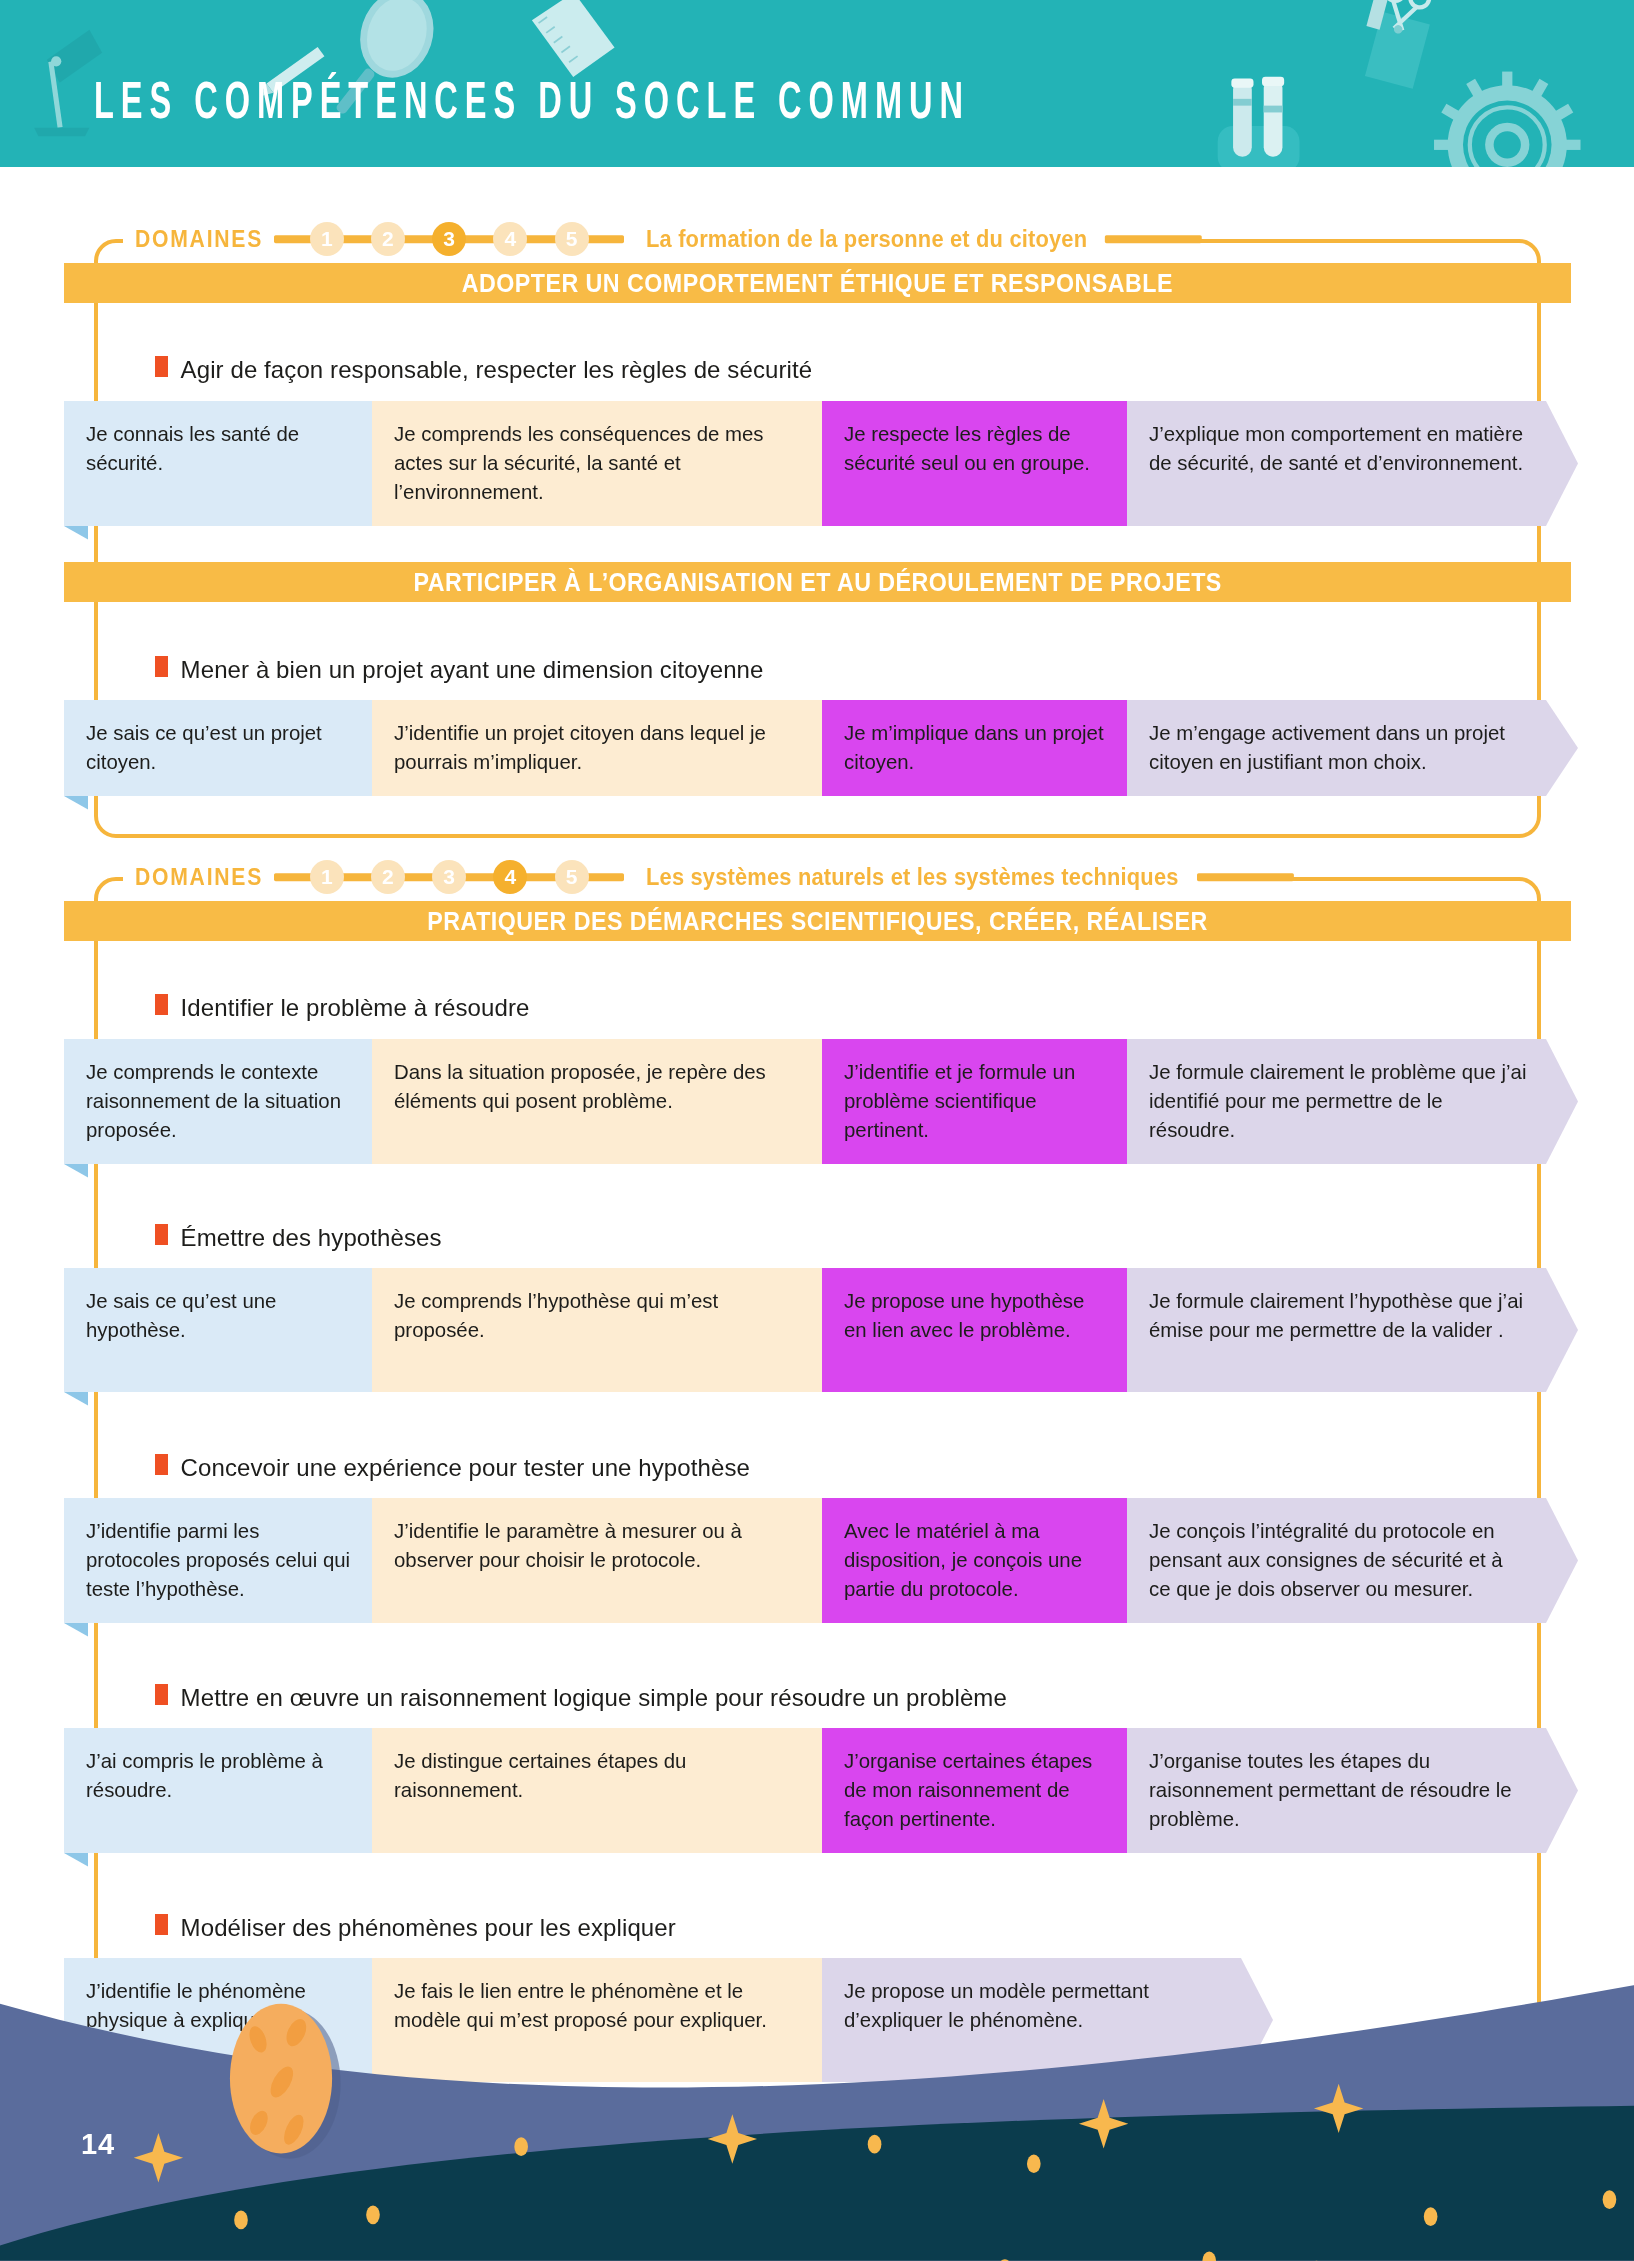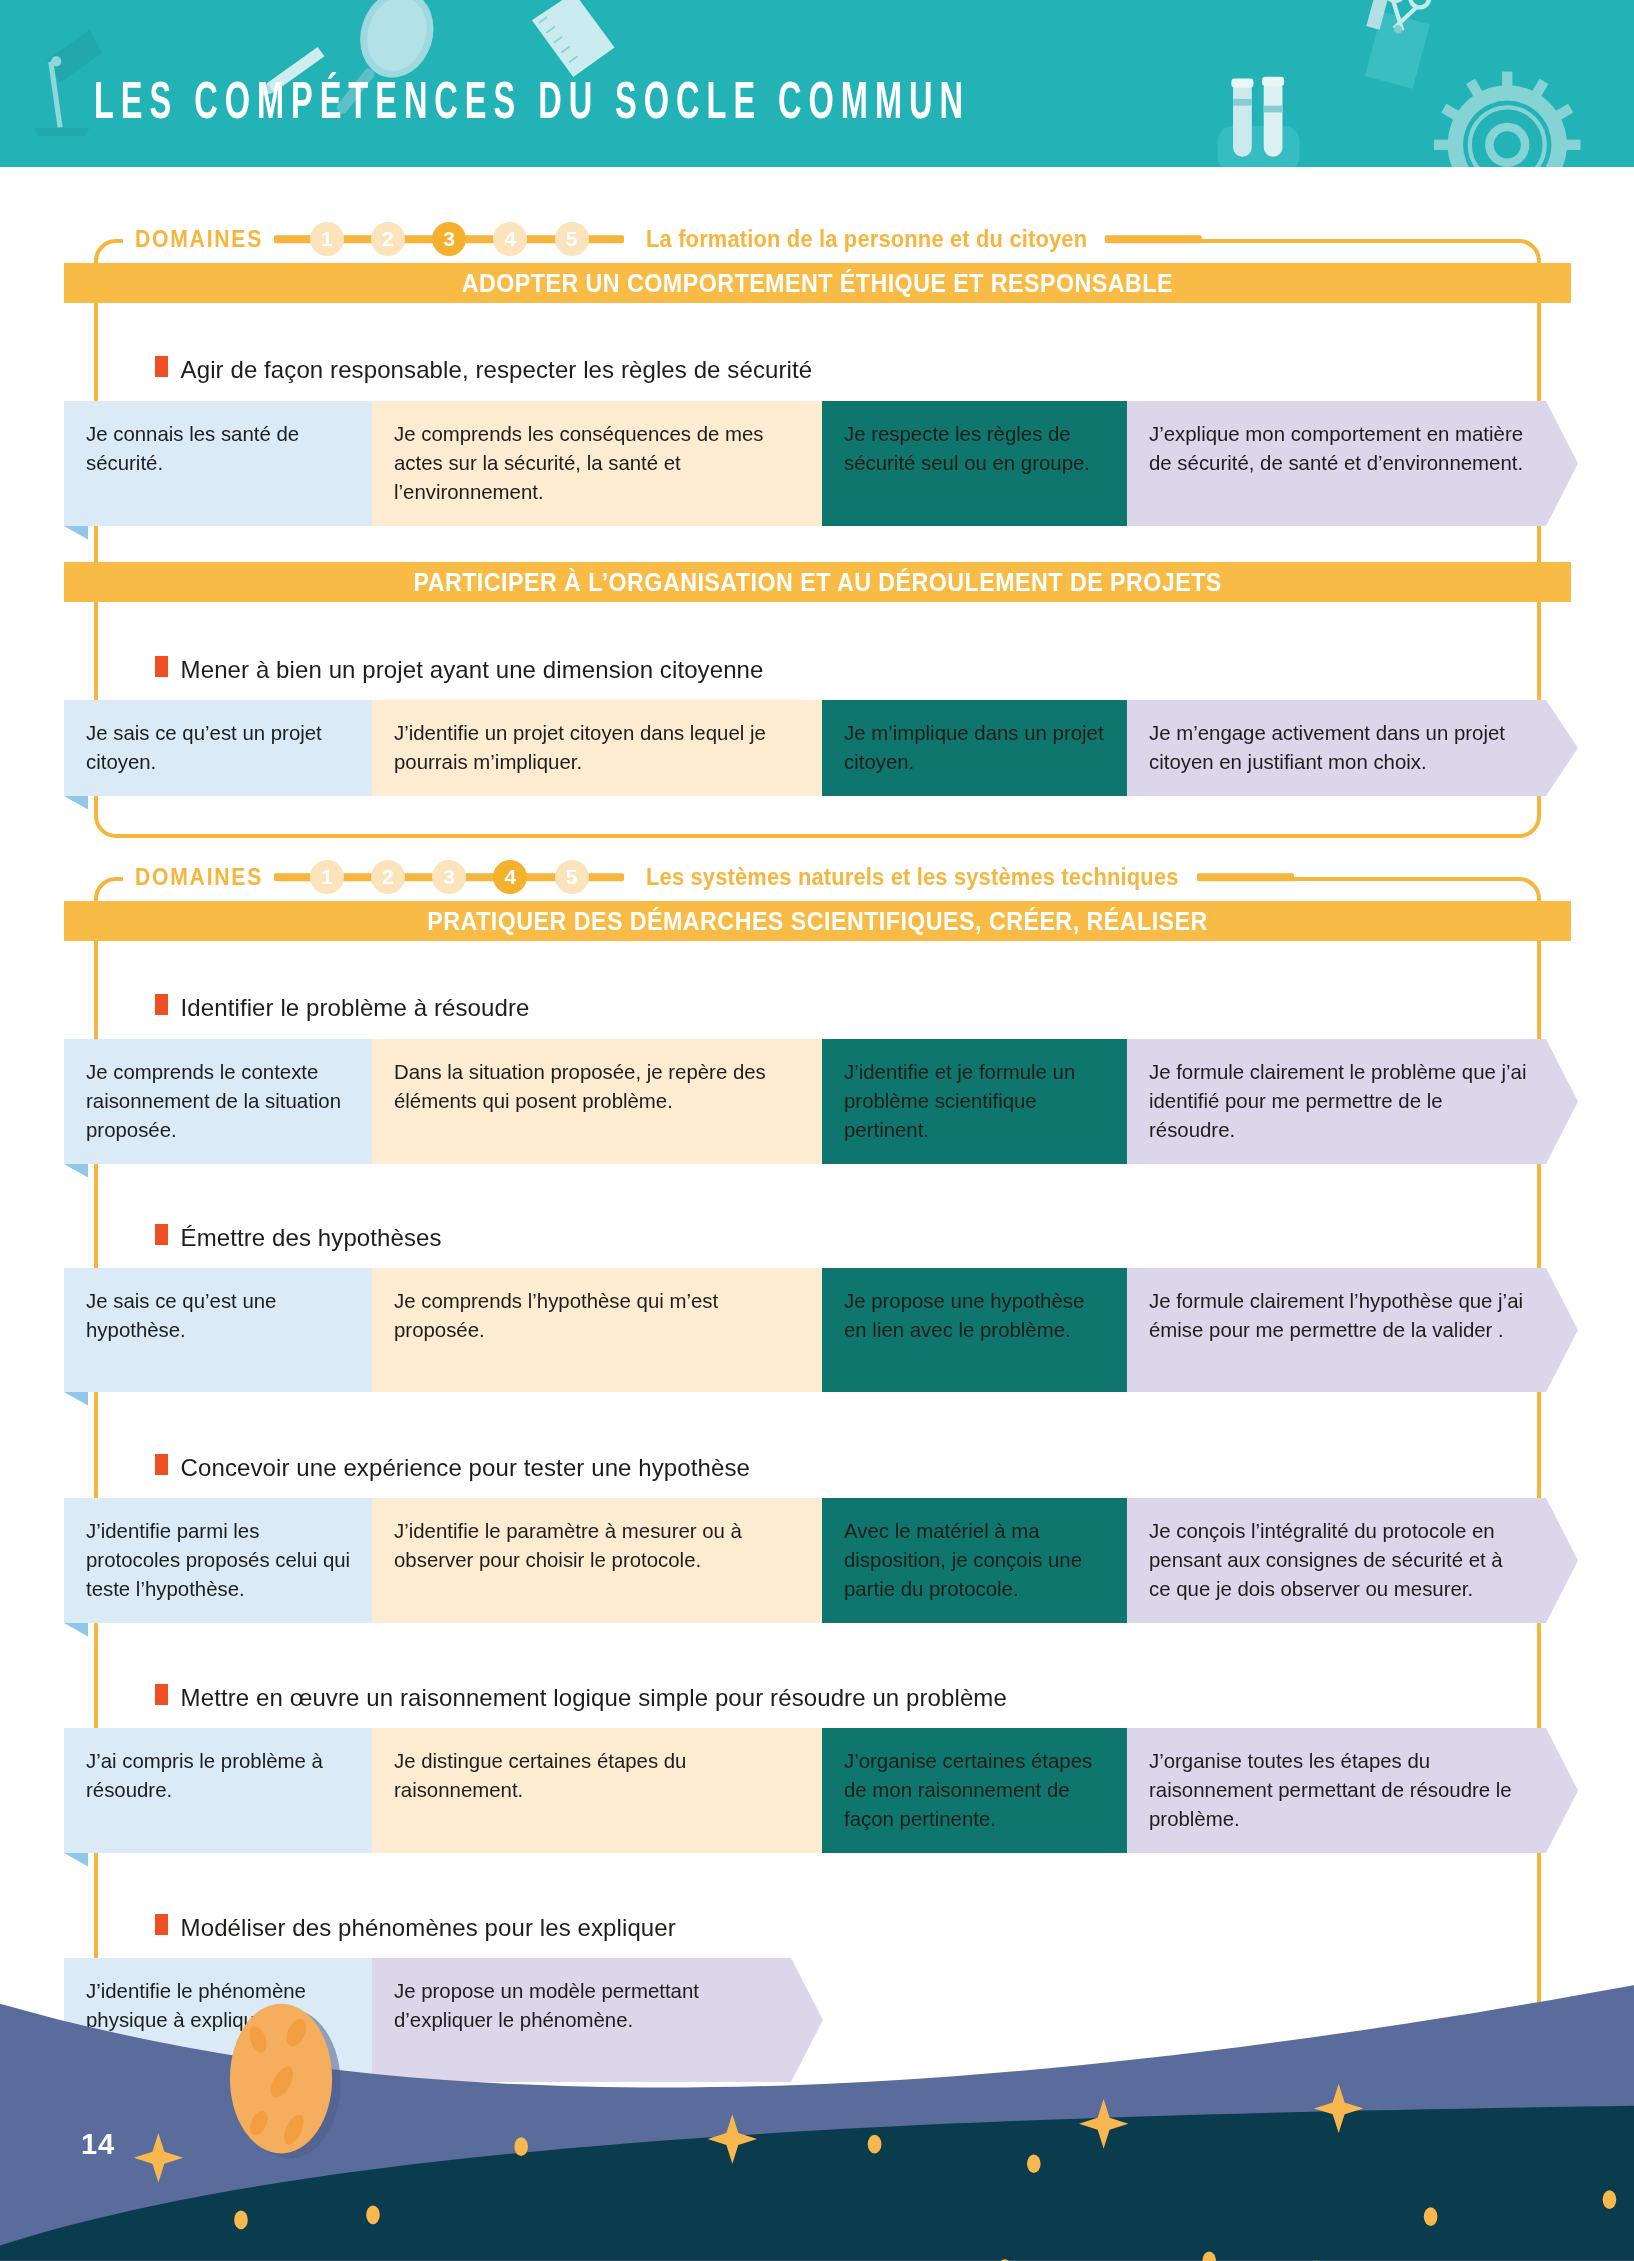--- a/index.html
+++ b/index.html
@@ -187,21 +187,21 @@
     position: relative;
   }
   .cell {
     padding: 19px 17px 19px 22px;
     font-size: 20.4px;
     line-height: 1.42;
     color: #1d1d1b;
   }
   .cell.c1 { background: #daeaf7; }
   .cell.c2 { background: #fdecd2; }
-  .cell.c3 { background: #0f766e; }
+  .cell.c3 { background: #d946ef; }
   .cell.c4 { background: #dcd6ea; }
 
   
   .arrow-tip {
     width: 32px;
     align-self: stretch;
     background: #dcd6ea;
     clip-path: polygon(0 0, 0 100%, 100% 50%);
     flex: 0 0 32px;
   }
@@ -446,20 +446,21 @@
               <div class="fold"></div>
             </div>
           </div>
           <div class="comp-title" style="top: 1061px;">
             <span class="comp-bullet"></span>
             <span class="txt">Modéliser des phénomènes pour les expliquer</span>
           </div>
           <div class="prog-wrap" style="top: 1105px;">
             <div class="prog-cells" style="min-height: 124px;">
               <div class="cell c1" style="width: 308px; flex: 0 0 308px;">J’identifie le phénomène physique à expliquer.</div>
+              <div class="cell c2" style="width: 450px; flex: 0 0 450px;">Je fais le lien entre le phénomène et le modèle qui m’est proposé pour expliquer.</div>
               <div class="cell c4" style="width: 419px; flex: 0 0 419px;">Je propose un modèle permettant d’expliquer le phénomène.</div>
               <div class="arrow-tip"></div>
               <div class="fold"></div>
             </div>
           </div>
         </div>
       </div>
     </div>
 
   <div class="footer-art">

